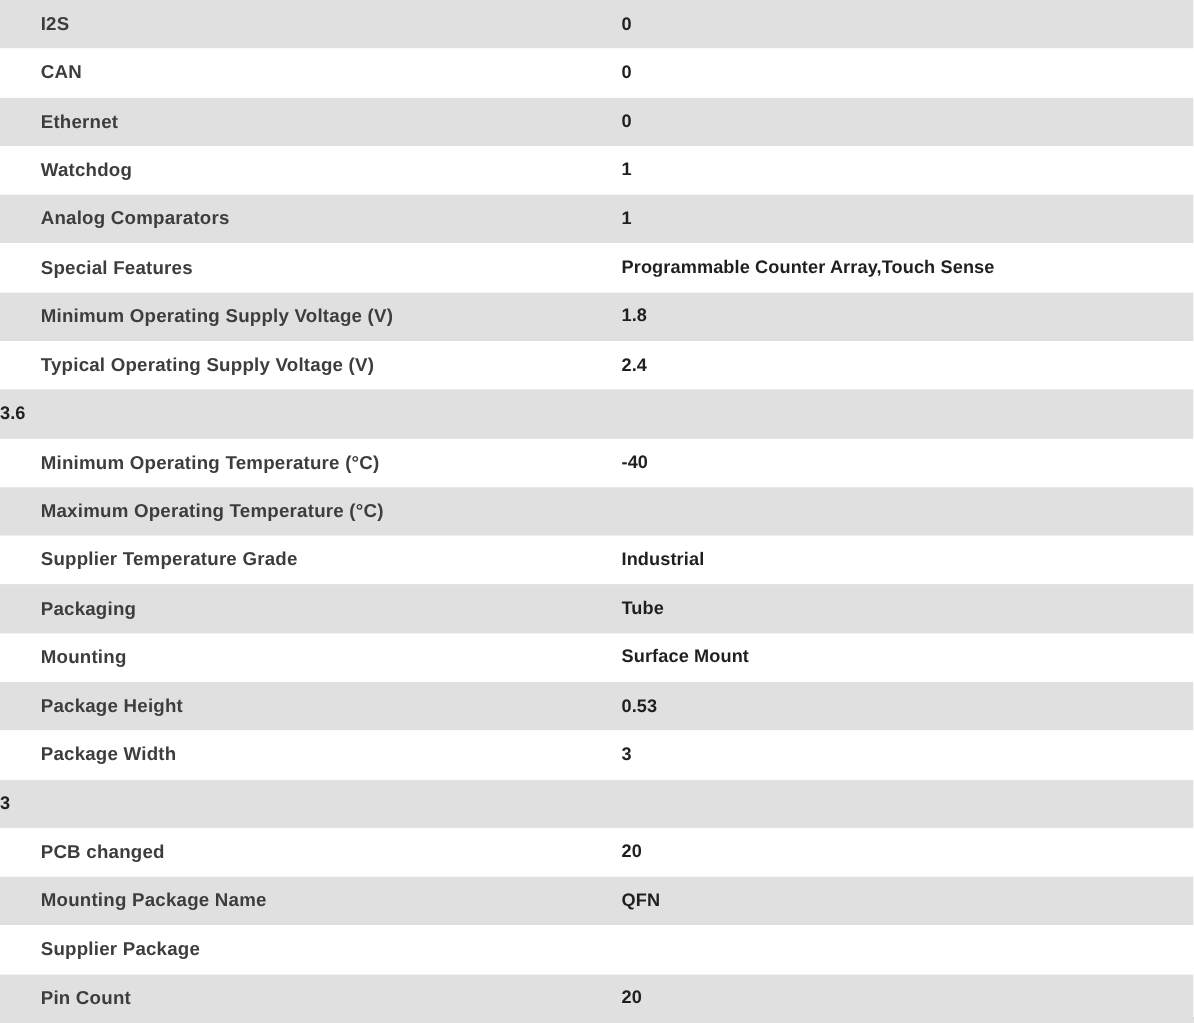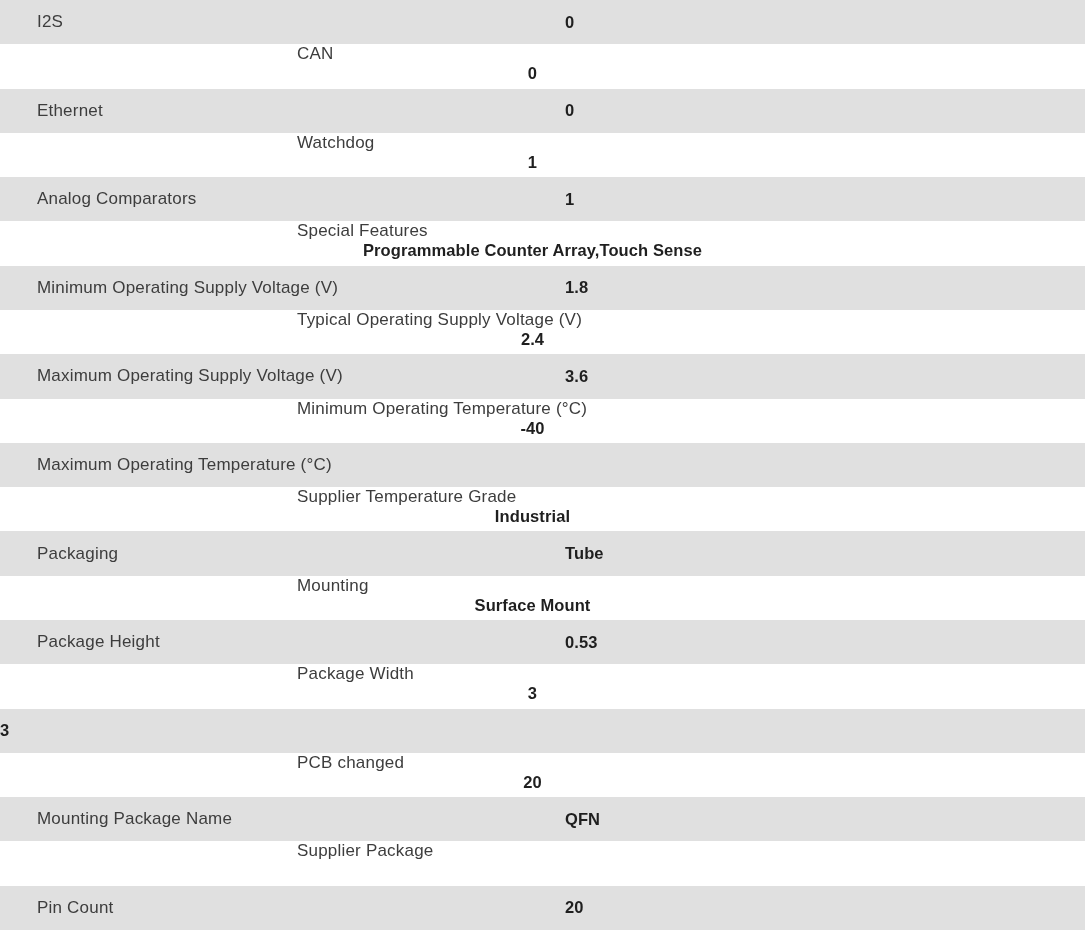--- a/index.html
+++ b/index.html
@@ -16,26 +16,26 @@
     display: flex;
     flex-direction: column;
   }
   .spec-row {
     flex: 1 1 0;
     display: flex;
     align-items: center;
     width: 100%;
   }
   .spec-row.striped { background: var(--stripe-bg, #e0e0e0); }
-  .spec-row.plain   { background: var(--plain-bg, #ffffff); flex-direction: column; }
+  .spec-row.plain   { background: var(--plain-bg, #ffffff); }
   .spec-label {
     width: 565px;
     padding-left: 37px;
     font-size: 17px;
-    font-weight: 400;
+    font-weight: 700;
     color: var(--label-color, #3d3d3d);
     letter-spacing: 0.2px;
     white-space: nowrap;
     overflow: hidden;
   }
   .spec-value {
     flex: 1;
     padding-right: 20px;
     font-size: 16.5px;
     font-weight: 700;
@@ -83,21 +83,20 @@
     <div class="spec-label">Minimum Operating Supply Voltage (V)</div>
     <div class="spec-value">1.8</div>
   </div>
 
   <div class="spec-row plain">
     <div class="spec-label">Typical Operating Supply Voltage (V)</div>
     <div class="spec-value">2.4</div>
   </div>
 
   <div class="spec-row striped">
-    <div class="spec-label">Maximum Operating Supply Voltage (V)</div>
     <div class="spec-value">3.6</div>
   </div>
 
   <div class="spec-row plain">
     <div class="spec-label">Minimum Operating Temperature (°C)</div>
     <div class="spec-value">-40</div>
   </div>
 
   <div class="spec-row striped">
     <div class="spec-label">Maximum Operating Temperature (°C)</div>

